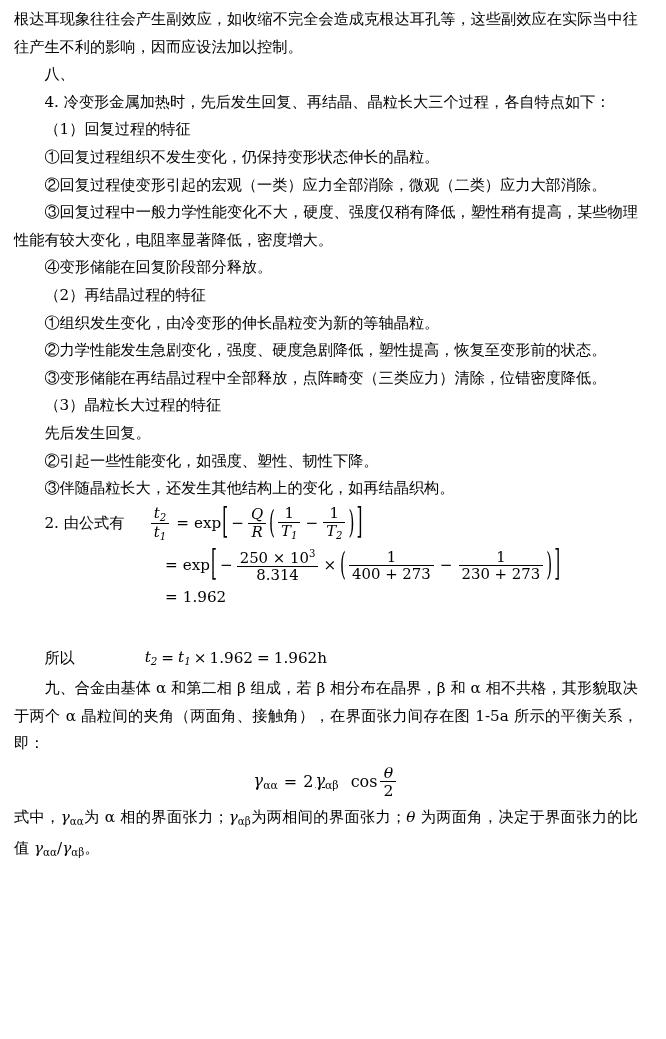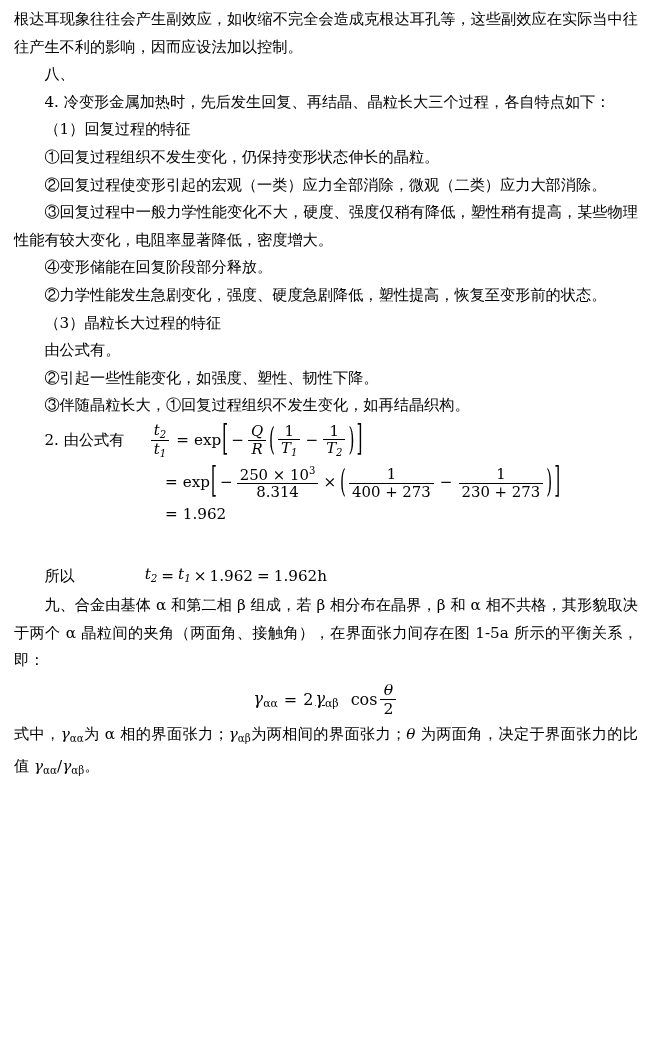--- a/index.html
+++ b/index.html
@@ -114,25 +114,28 @@
 <div id="page">
 
   <p class="para noindent">根达耳现象往往会产生副效应，如收缩不完全会造成克根达耳孔等，这些副效应在实际当中往往产生不利的影响，因而应设法加以控制。</p>
   <p class="para indent">八、</p>
   <p class="para indent">4. 冷变形金属加热时，先后发生回复、再结晶、晶粒长大三个过程，各自特点如下：</p>
   <p class="para indent">（1）回复过程的特征</p>
   <p class="para indent">①回复过程组织不发生变化，仍保持变形状态伸长的晶粒。</p>
   <p class="para indent">②回复过程使变形引起的宏观（一类）应力全部消除，微观（二类）应力大部消除。</p>
   <p class="para indent">③回复过程中一般力学性能变化不大，硬度、强度仅稍有降低，塑性稍有提高，某些物理性能有较大变化，电阻率显著降低，密度增大。</p>
   <p class="para indent">④变形储能在回复阶段部分释放。</p>
+  <p class="para indent">（2）再结晶过程的特征</p>
+  <p class="para indent">①组织发生变化，由冷变形的伸长晶粒变为新的等轴晶粒。</p>
   <p class="para indent">②力学性能发生急剧变化，强度、硬度急剧降低，塑性提高，恢复至变形前的状态。</p>
+  <p class="para indent">③变形储能在再结晶过程中全部释放，点阵畸变（三类应力）清除，位错密度降低。</p>
   <p class="para indent">（3）晶粒长大过程的特征</p>
-  <p class="para indent">由公式有。</p>
+  <p class="para indent">先后发生回复。</p>
   <p class="para indent">②引起一些性能变化，如强度、塑性、韧性下降。</p>
-  <p class="para indent">③伴随晶粒长大，①回复过程组织不发生变化，如再结晶织构。</p>
+  <p class="para indent">③伴随晶粒长大，还发生其他结构上的变化，如再结晶织构。</p>
 
   <div class="formula-block">
 
     <div class="eqrow" style="margin-top:2px;">
       <span class="lbl" style="margin-left:2em;">2. 由公式有</span>
       <span style="display:inline-block; width:1.6em;"></span>
       <span class="math frac">
         <span class="num"><span>t</span><span class="sub">2</span></span>
         <span class="den"><span>t</span><span class="sub">1</span></span>
       </span>

